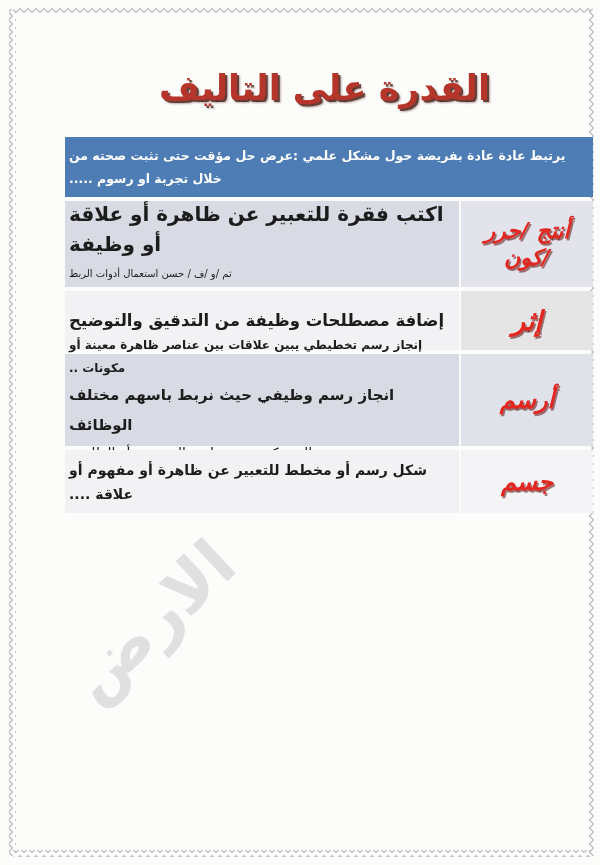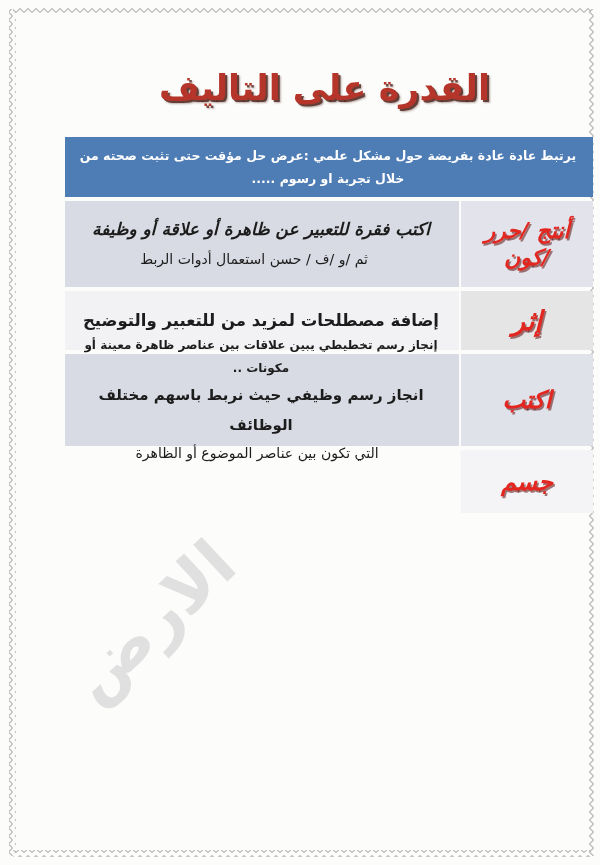--- a/index.html
+++ b/index.html
@@ -52,34 +52,34 @@
     line-height:1.25;
   }
   .content{
     flex:1;
     display:flex;
     flex-direction:column;
     justify-content:center;
     color:#1c1c1c;
     padding:3px 6px 3px 4px;
   }
-  .line{text-align:center;}
+  .line{text-align:left;}
   .b{font-weight:bold;}
 
   
   .r1 .content,.r1 .label{background:#4e7cb5;}
   .r1{height:60px;}
   .r1 .line{color:#ffffff;font-weight:bold;font-size:12.5px;line-height:23px;}
   .r1 .label{font-size:27px;}
   
   .r2 .content{background:#d9dbe4;}
   .r2 .label{background:#e3e4eb;font-size:22px;}
   .r2{height:86px;}
-  .r2 .l1{font-size:17px;line-height:30px;font-style:italic;}
-  .r2 .l2{font-size:14px;line-height:30px;padding-left:0;padding-right:14px;}
+  .r2 .l1{font-size:20px;line-height:30px;}
+  .r2 .l2{font-size:10px;line-height:30px;padding-left:0;padding-right:14px;}
   .r2 .l3{font-size:15px;line-height:30px;padding-right:112px;}
   
   .r3 .content{background:#f2f2f5;}
   .r3 .label{background:#e5e5e5;font-size:27px;}
   .r3{height:59px;}
   .r3 .l1{font-size:16.5px;line-height:26px;}
   
   .r4 .content{background:#d9dbe4;}
   .r4 .label{background:#e0e2ea;font-size:24px;}
   .r4{height:92px;}
@@ -146,38 +146,41 @@
         <div class="line l1 b">اكتب فقرة للتعبير عن ظاهرة أو علاقة أو وظيفة</div>
         <div class="line l2">ثم /و /ف / حسن استعمال أدوات الربط</div>
       </div>
     </div>
 
     <div class="row r3">
       <div class="label">
         <div>إثر</div>
       </div>
       <div class="content">
-        <div class="line l1 b">إضافة مصطلحات لمزيد من للتعبير والتوضيح</div>
+        <div class="line l1 b">إضافة مصطلحات وظيفة من التدقيق والتوضيح</div>
       </div>
     </div>
 
     <div class="row r4">
       <div class="label">
-        <div>اكتب</div>
+        <div>أرسم</div>
       </div>
       <div class="content">
         <div class="line l1 b">إنجاز رسم تخطيطي يبين علاقات بين عناصر ظاهرة معينة أو مكونات ..</div>
         <div class="line l2 b">انجاز رسم وظيفي حيث نربط باسهم مختلف الوظائف</div>
         <div class="line l3">التي تكون بين عناصر الموضوع أو الظاهرة</div>
       </div>
     </div>
 
     <div class="row r5">
       <div class="label">
         <div>جسم</div>
       </div>
+      <div class="content">
+        <div class="line l1 b">شكل رسم أو مخطط للتعبير عن ظاهرة أو مفهوم أو علاقة ....</div>
+      </div>
     </div>
 
   </div>
 
   <div class="watermark">الارض</div>
 
 </div>
 
 </body></html>

